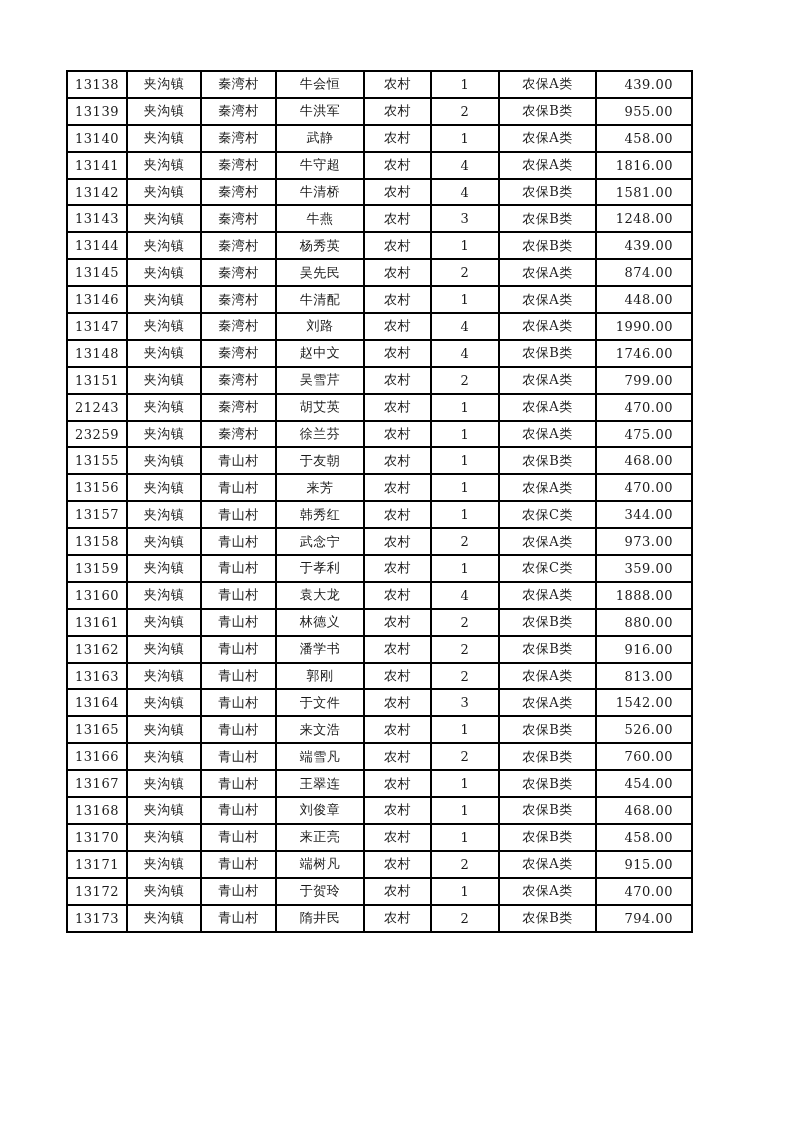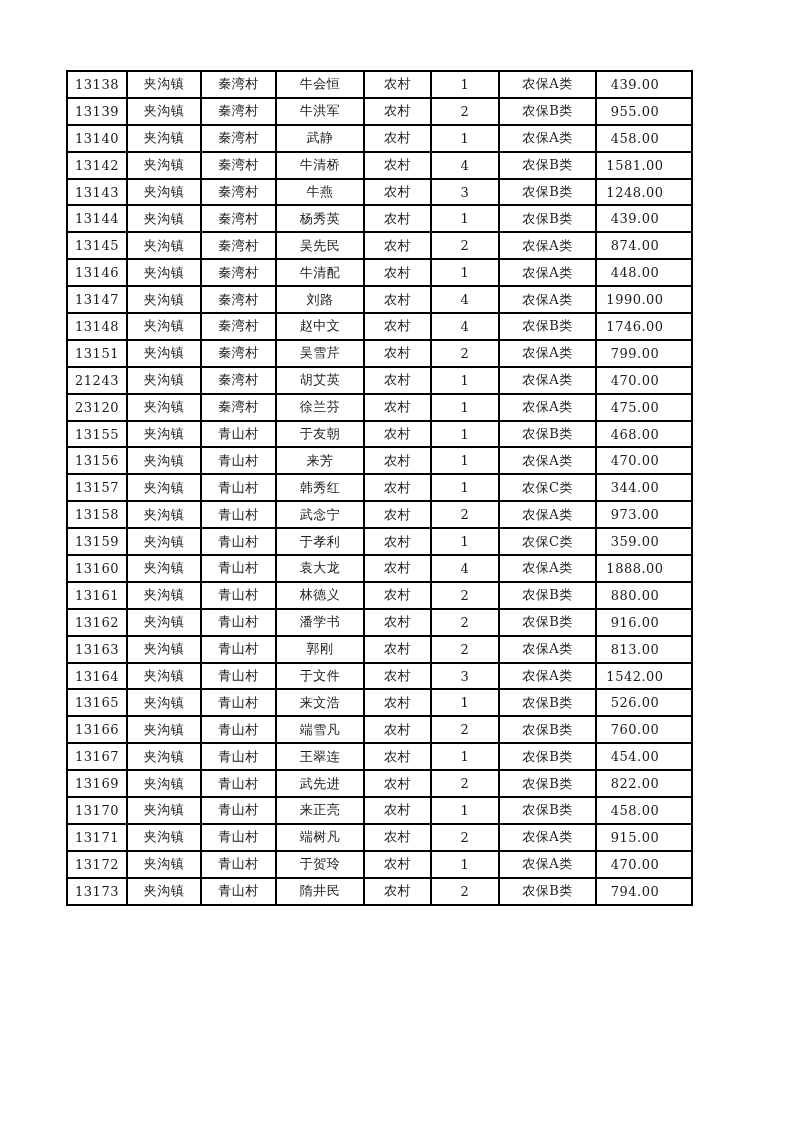--- a/index.html
+++ b/index.html
@@ -30,20 +30,21 @@
     padding: 0;
     text-align: center;
     vertical-align: middle;
     font-size: 13px;
     color: var(--text-color, #1a1a1a);
     white-space: nowrap;
     overflow: hidden;
     letter-spacing: 0.5px;
   }
   table.roster td.amount {
+    text-align: right;
     padding-right: 18px;
   }
   col.c-serial   { width: 60px; }
   col.c-town     { width: 74px; }
   col.c-village  { width: 75px; }
   col.c-name     { width: 88px; }
   col.c-restype  { width: 67px; }
   col.c-count    { width: 68px; }
   col.c-category { width: 97px; }
   col.c-amount   { width: 96px; }
@@ -88,20 +89,30 @@
     <td>13140</td>
     <td>夹沟镇</td>
     <td>秦湾村</td>
     <td>武静</td>
     <td>农村</td>
     <td>1</td>
     <td>农保A类</td>
     <td class="amount">458.00</td>
   </tr>
         <tr>
+    <td>13141</td>
+    <td>夹沟镇</td>
+    <td>秦湾村</td>
+    <td>牛守超</td>
+    <td>农村</td>
+    <td>4</td>
+    <td>农保A类</td>
+    <td class="amount">1816.00</td>
+  </tr>
+        <tr>
     <td>13142</td>
     <td>夹沟镇</td>
     <td>秦湾村</td>
     <td>牛清桥</td>
     <td>农村</td>
     <td>4</td>
     <td>农保B类</td>
     <td class="amount">1581.00</td>
   </tr>
         <tr>
@@ -178,21 +189,21 @@
     <td>21243</td>
     <td>夹沟镇</td>
     <td>秦湾村</td>
     <td>胡艾英</td>
     <td>农村</td>
     <td>1</td>
     <td>农保A类</td>
     <td class="amount">470.00</td>
   </tr>
         <tr>
-    <td>23120</td>
+    <td>23259</td>
     <td>夹沟镇</td>
     <td>秦湾村</td>
     <td>徐兰芬</td>
     <td>农村</td>
     <td>1</td>
     <td>农保A类</td>
     <td class="amount">475.00</td>
   </tr>
         <tr>
     <td>13155</td>
@@ -318,28 +329,28 @@
     <td>13167</td>
     <td>夹沟镇</td>
     <td>青山村</td>
     <td>王翠连</td>
     <td>农村</td>
     <td>1</td>
     <td>农保B类</td>
     <td class="amount">454.00</td>
   </tr>
         <tr>
-    <td>13169</td>
-    <td>夹沟镇</td>
-    <td>青山村</td>
-    <td>武先进</td>
-    <td>农村</td>
-    <td>2</td>
-    <td>农保B类</td>
-    <td class="amount">822.00</td>
+    <td>13168</td>
+    <td>夹沟镇</td>
+    <td>青山村</td>
+    <td>刘俊章</td>
+    <td>农村</td>
+    <td>1</td>
+    <td>农保B类</td>
+    <td class="amount">468.00</td>
   </tr>
         <tr>
     <td>13170</td>
     <td>夹沟镇</td>
     <td>青山村</td>
     <td>来正亮</td>
     <td>农村</td>
     <td>1</td>
     <td>农保B类</td>
     <td class="amount">458.00</td>

